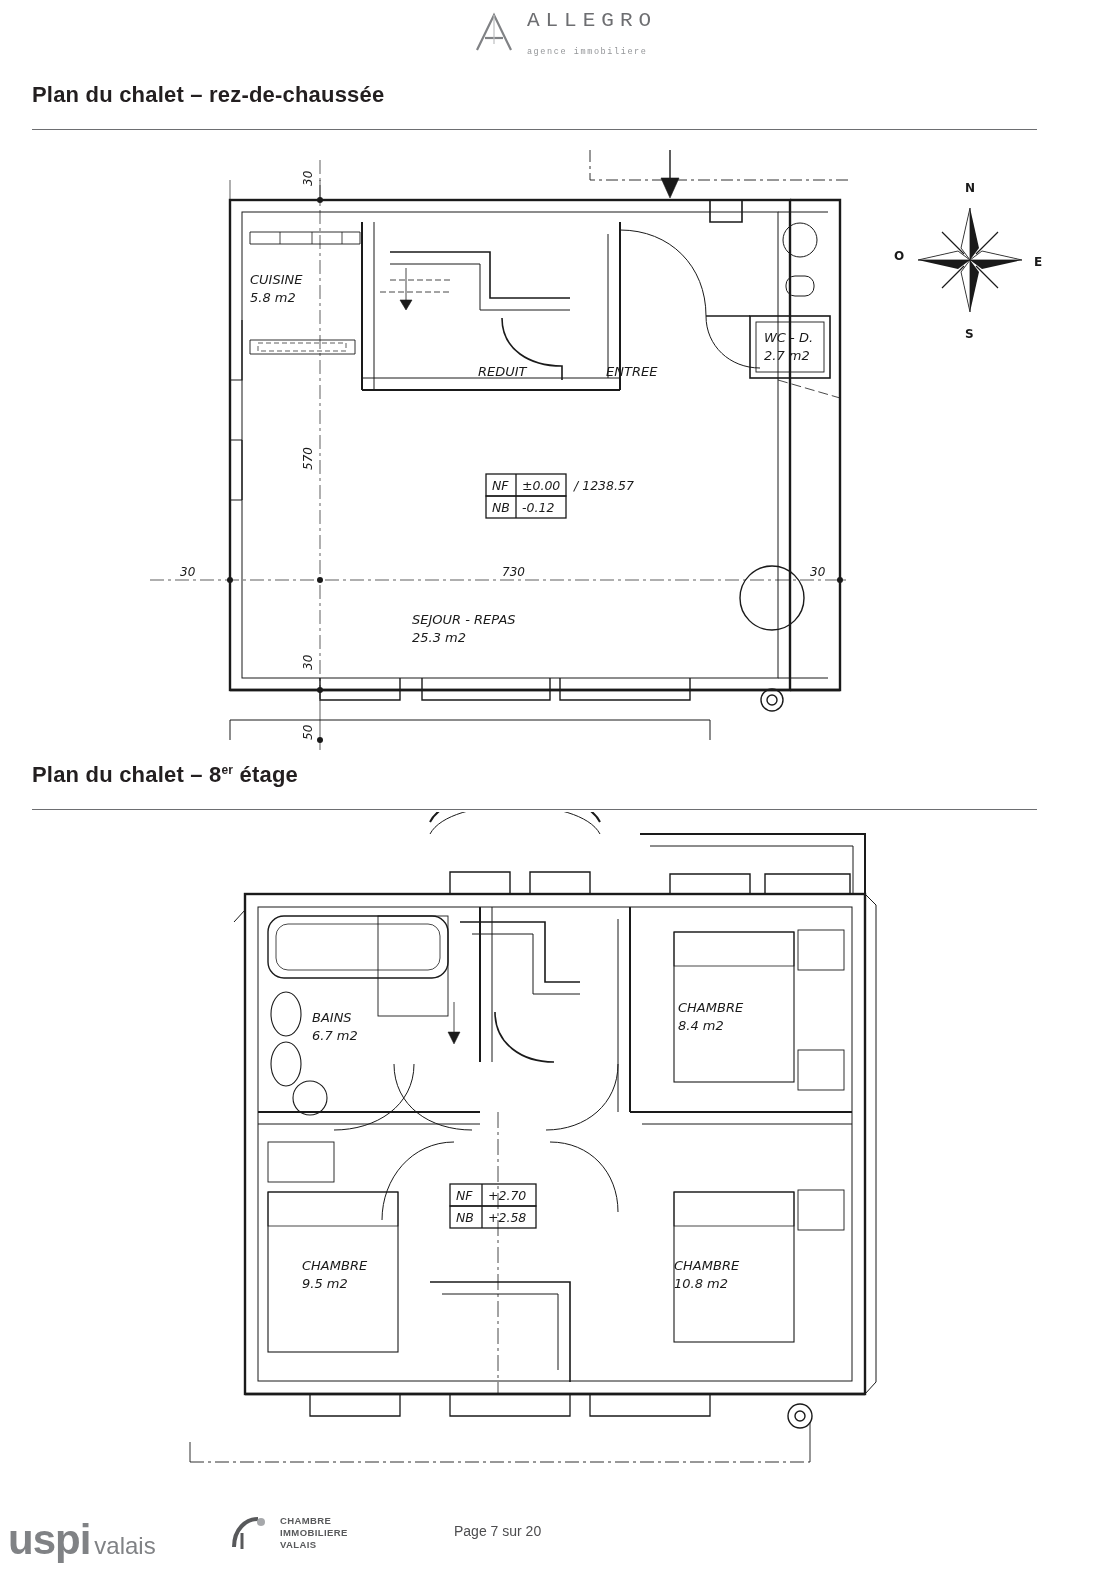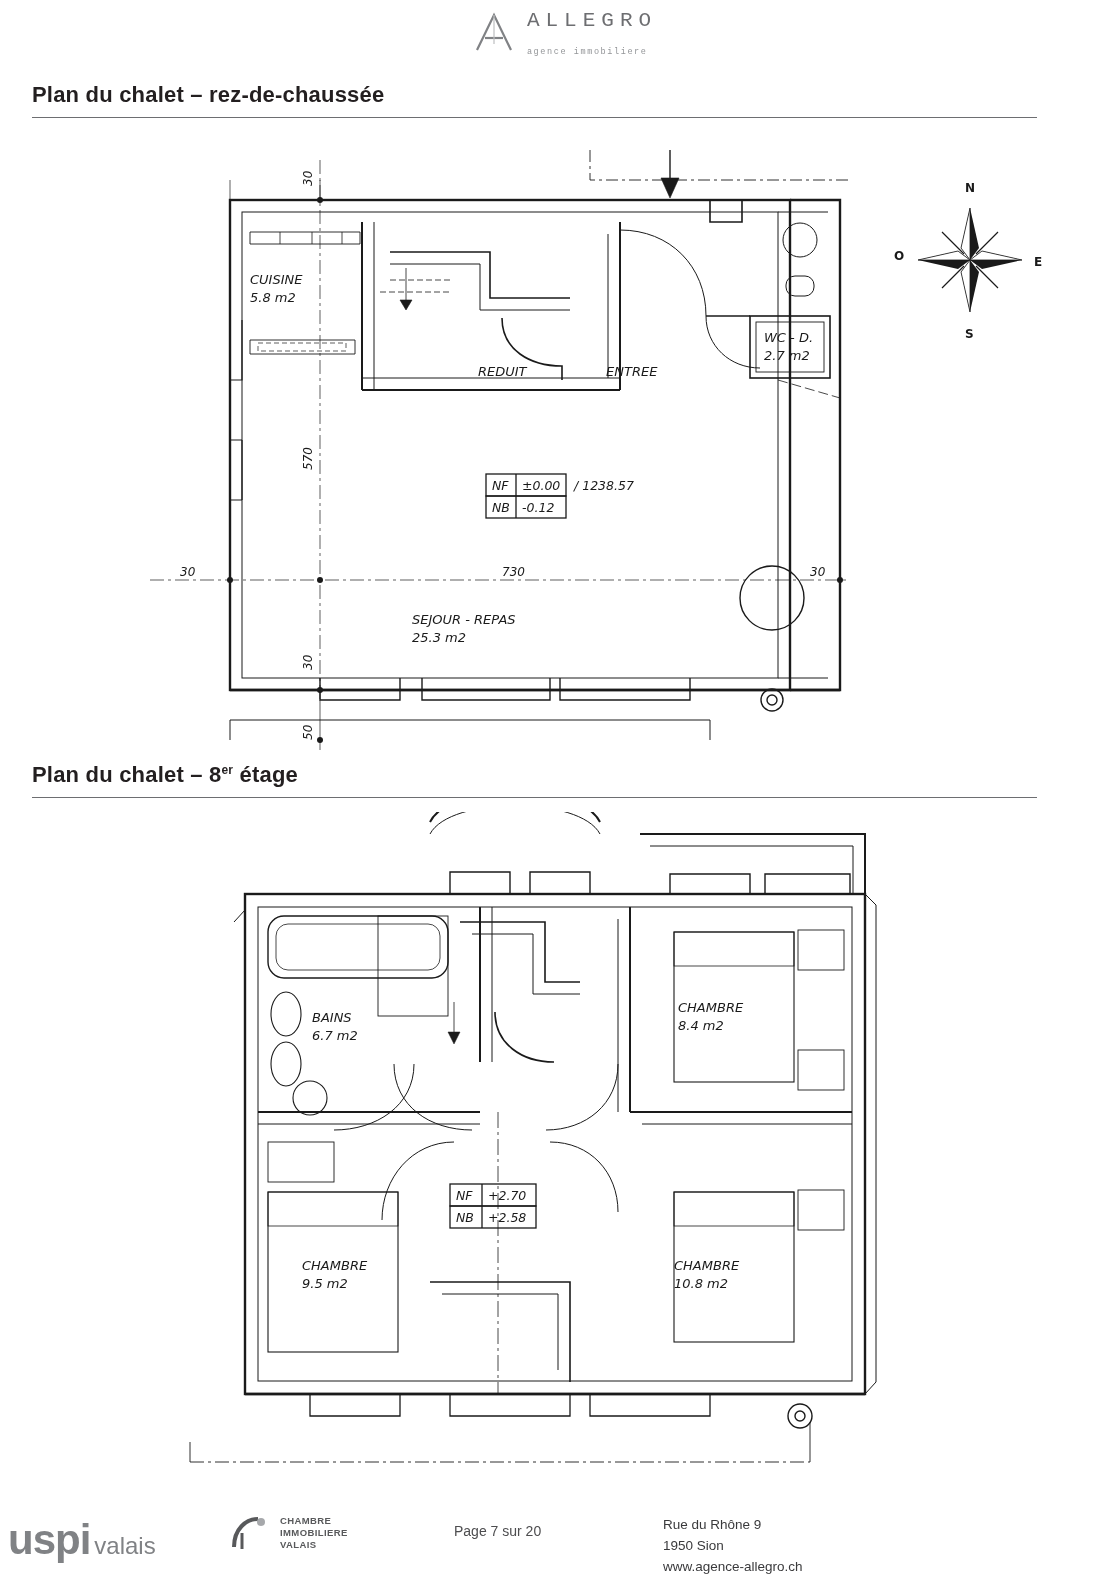--- a/index.html
+++ b/index.html
@@ -36,21 +36,21 @@
   }
 
   
   .section-title {
     position: absolute;
     left: 32px;
     width: 1005px;
     font-size: 22px;
     font-weight: 600;
     color: #231f20;
-    padding-bottom: 9px;
+    padding-bottom: 21px;
     border-bottom: 1.4px solid #6d6e71;
     letter-spacing: 0.2px;
   }
   .section-title sup { font-size: 12px; vertical-align: super; }
   #title-ground { top: 82px; }
   #title-first  { top: 762px; }
 
   
   .plan {
     position: absolute;
@@ -402,19 +402,14 @@
     </span>
     <span class="ci-lines">
       <span>CHAMBRE</span><br>
       <span>IMMOBILIERE</span><br>
       <span>VALAIS</span>
     </span>
   </div>
 
   <div class="page-no">Page 7 sur 20</div>
 
-  <div class="addr">
-    <div>Rue du Rhône 9</div>
-    <div>1950 Sion</div>
-    <div>www.agence-allegro.ch</div>
-  </div>
 
 </div>
 
 </body></html>

